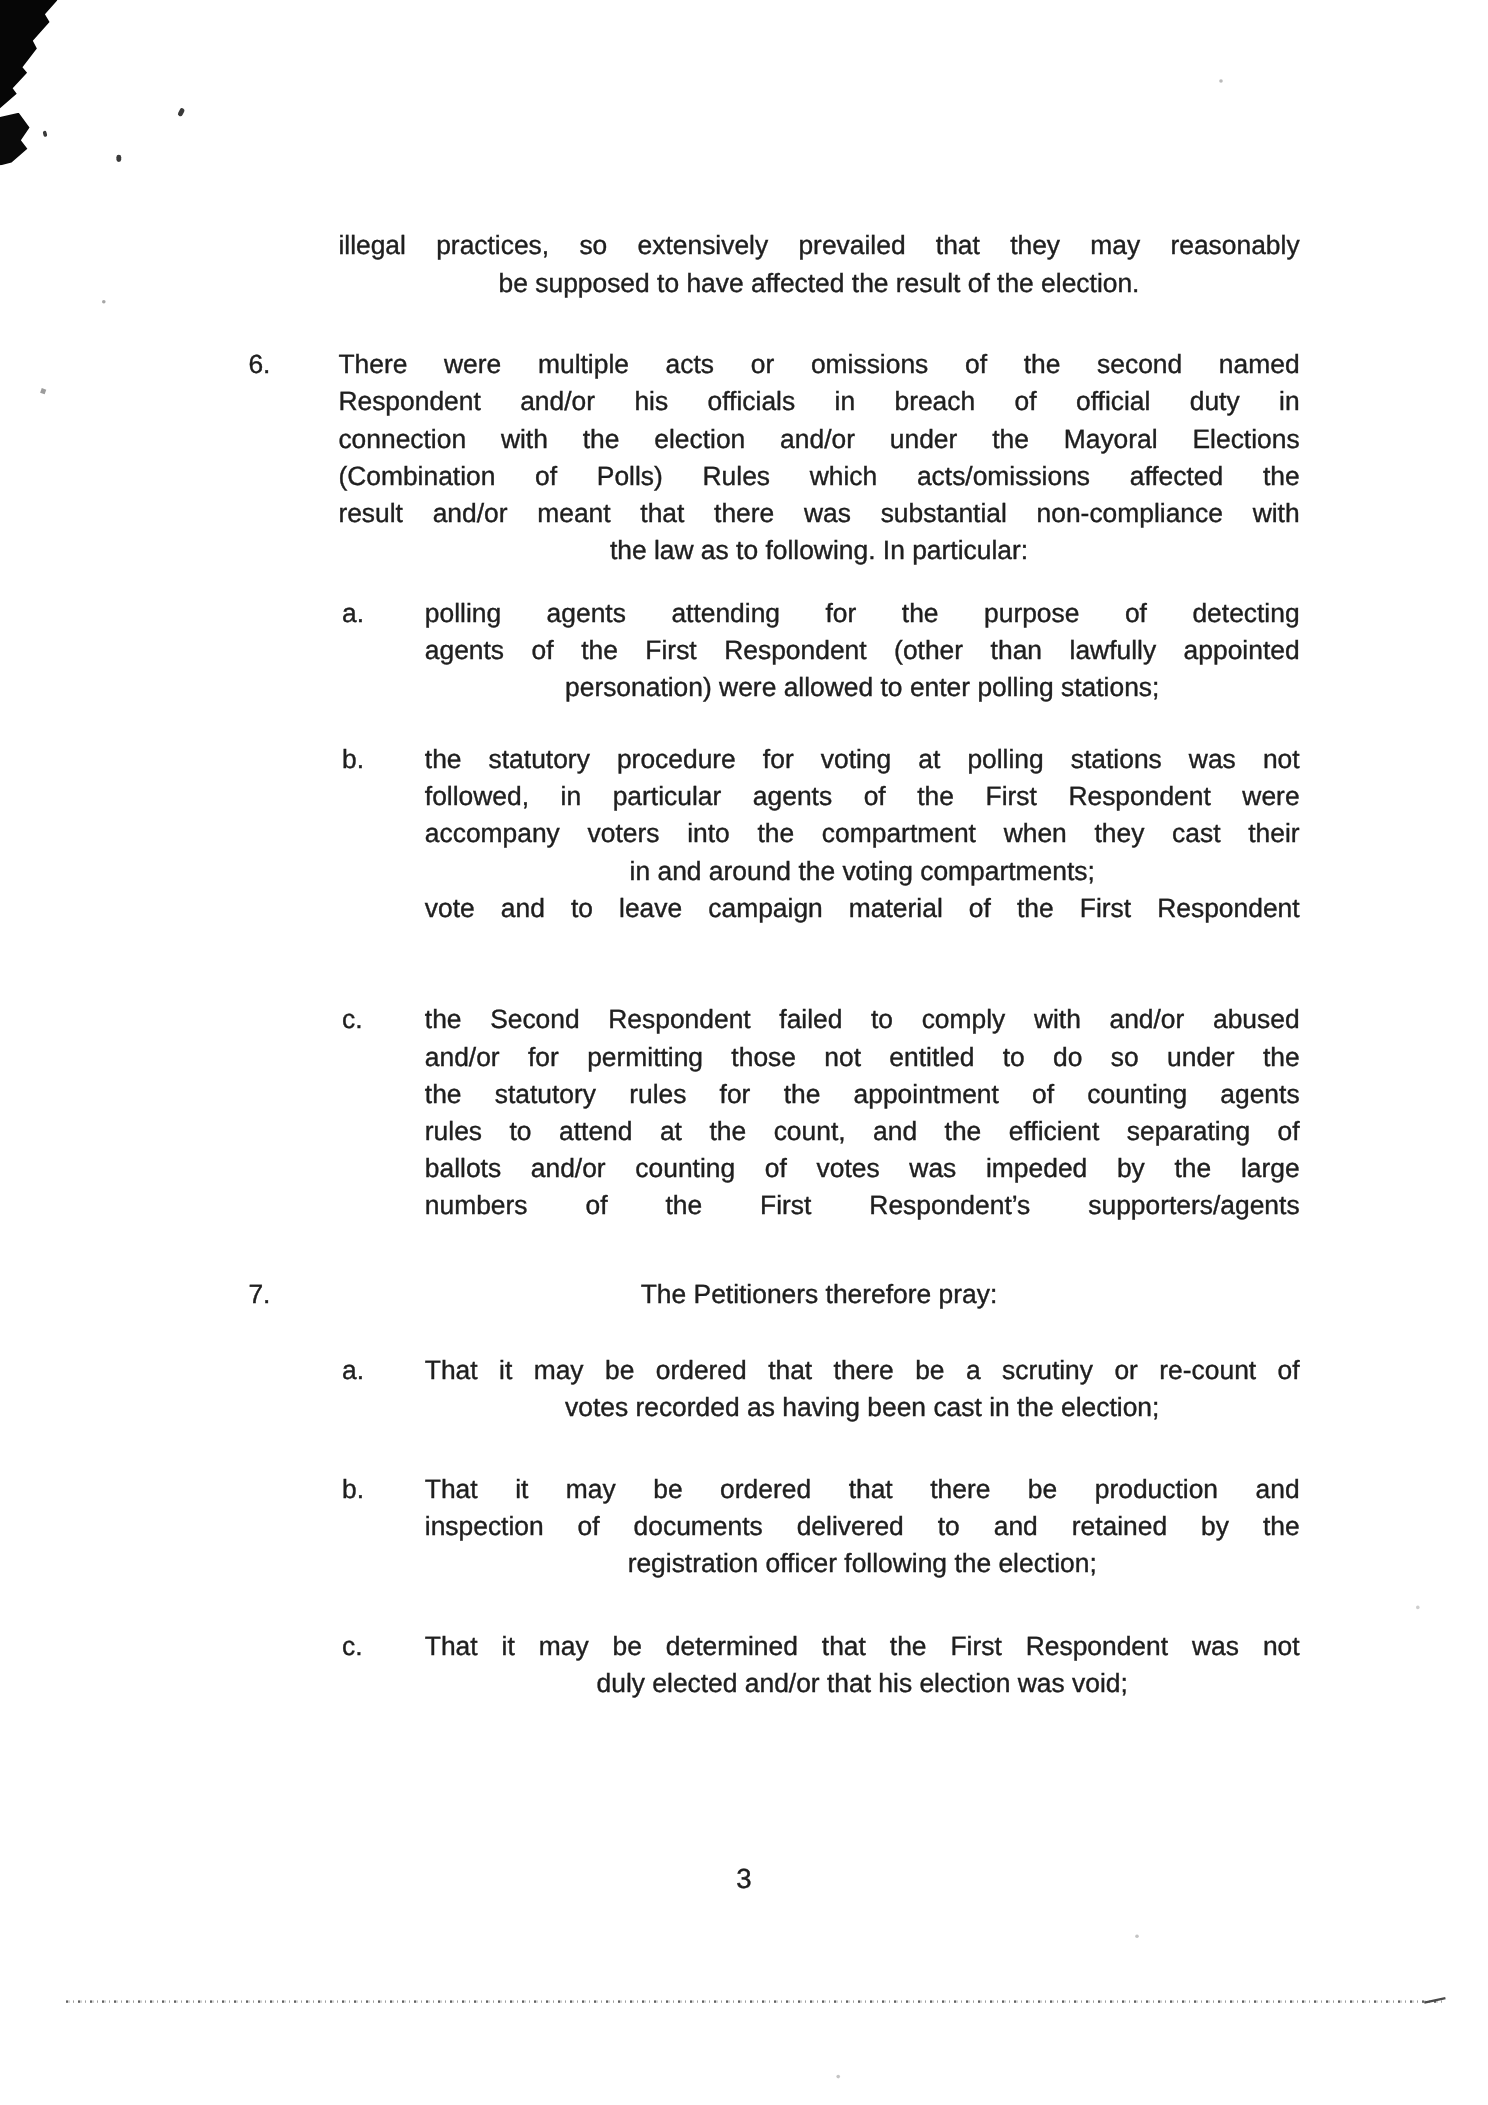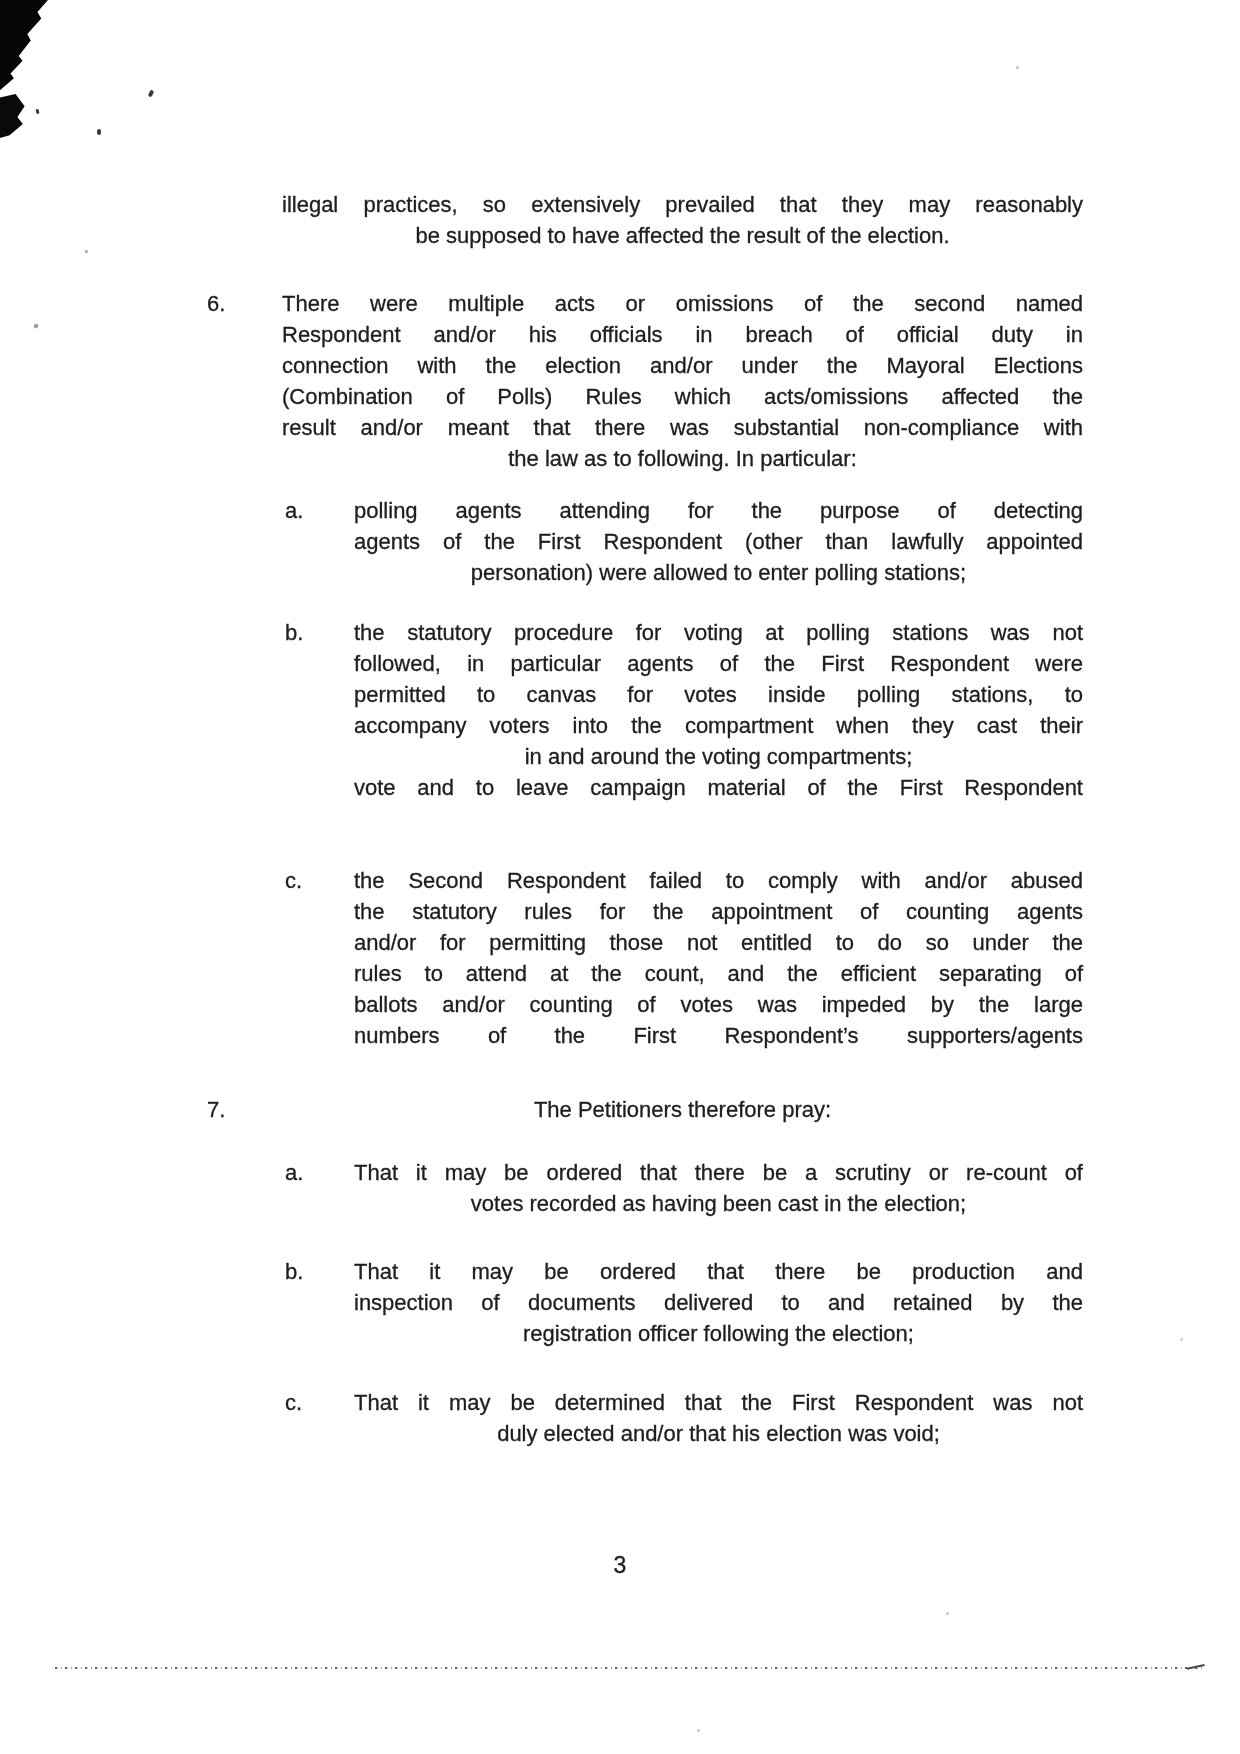--- a/index.html
+++ b/index.html
@@ -161,32 +161,31 @@
         <div class="line jl">polling agents attending for the purpose of detecting</div>
         <div class="line jl">agents of the First Respondent (other than lawfully appointed</div>
         <div class="line">personation) were allowed to enter polling stations;</div>
       </div>
     </div>
     <div class="block sub">
       <div class="marker">b.</div>
       <div class="text">
         <div class="line jl">the statutory procedure for voting at polling stations was not</div>
         <div class="line jl">followed, in particular agents of the First Respondent were</div>
-        <div class="line jl">permitted to canvas for votes inside polling stations, to</div>
         <div class="line jl">accompany voters into the compartment when they cast their</div>
         <div class="line">in and around the voting compartments;</div>
         <div class="line jl">vote and to leave campaign material of the First Respondent</div>
       </div>
     </div>
     <div class="block sub">
       <div class="marker">c.</div>
       <div class="text">
         <div class="line jl">the Second Respondent failed to comply with and/or abused</div>
+        <div class="line jl">and/or for permitting those not entitled to do so under the</div>
         <div class="line jl">the statutory rules for the appointment of counting agents</div>
-        <div class="line jl">and/or for permitting those not entitled to do so under the</div>
         <div class="line jl">rules to attend at the count, and the efficient separating of</div>
         <div class="line jl">ballots and/or counting of votes was impeded by the large</div>
         <div class="line jl">numbers of the First Respondent’s supporters/agents</div>
       </div>
     </div>
     <div class="block main">
       <div class="marker">7.</div>
       <div class="text">
         <div class="line">The Petitioners therefore pray:</div>
       </div>

